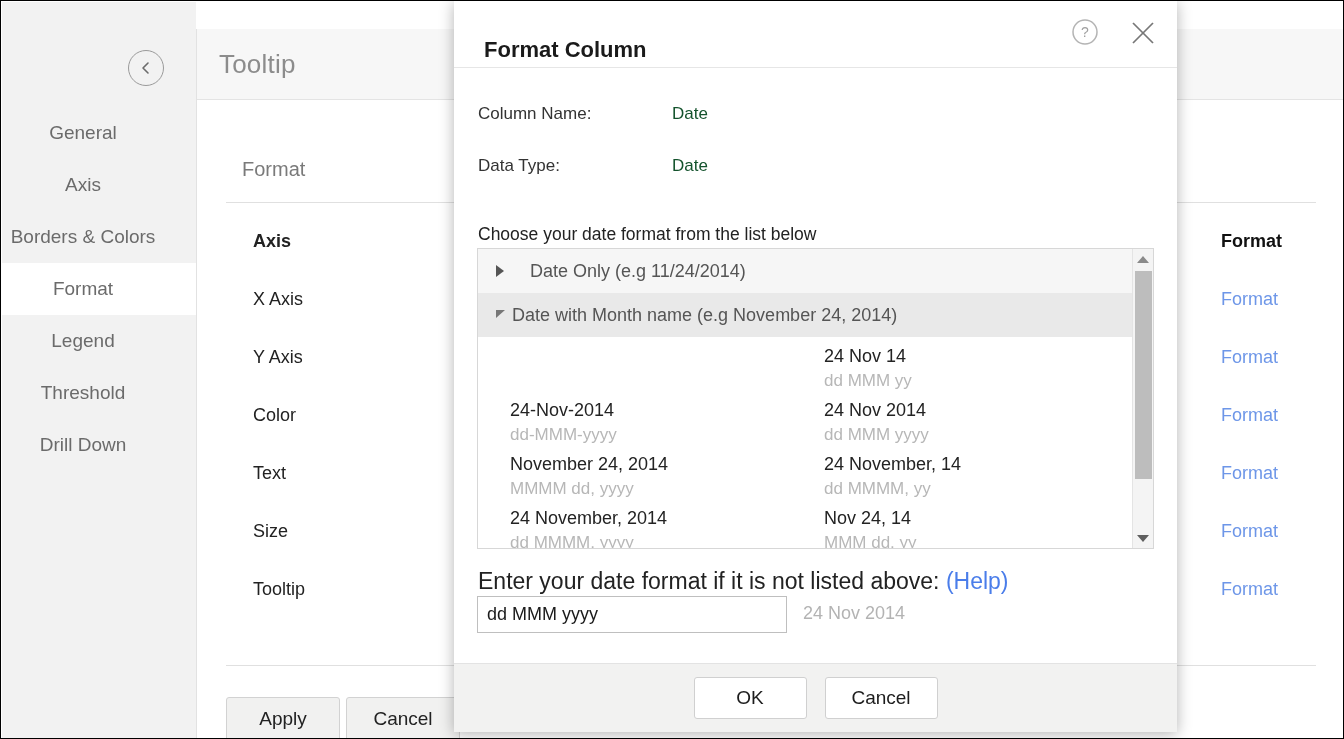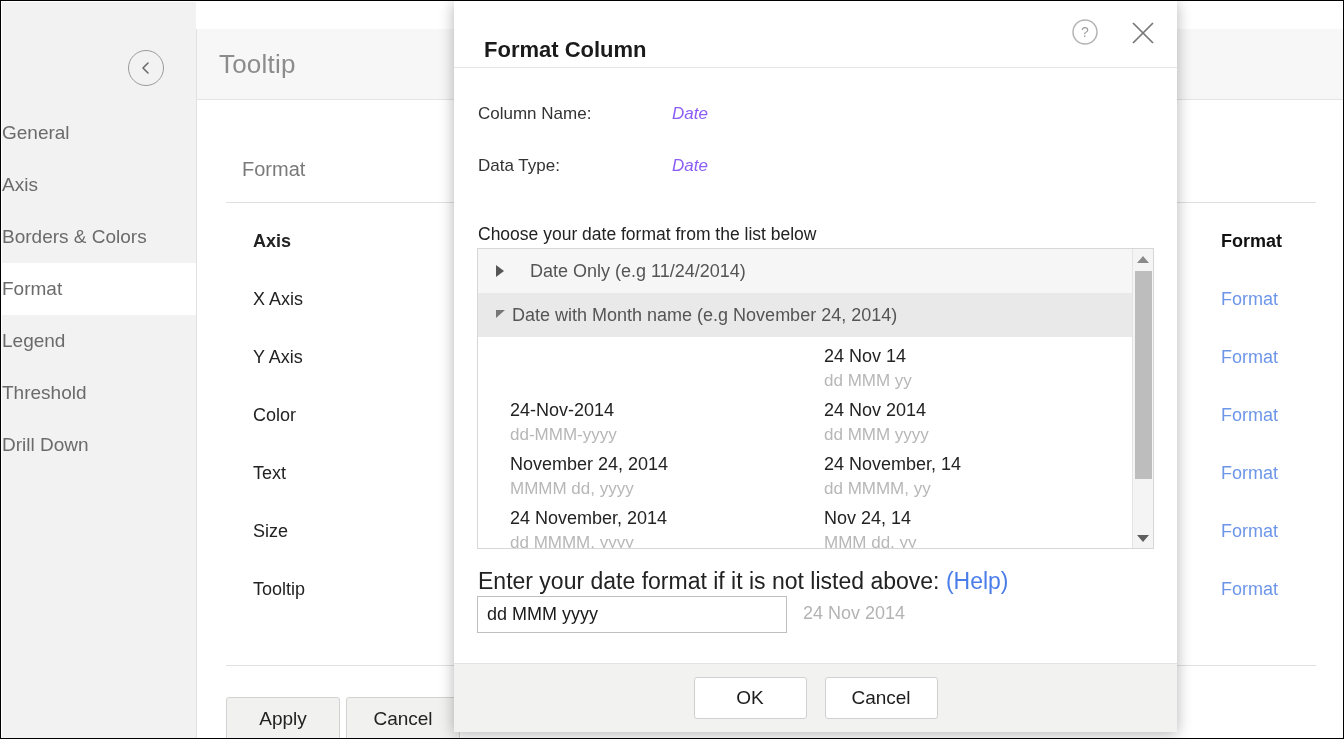--- a/index.html
+++ b/index.html
@@ -49,21 +49,21 @@
   .sidebar-list {
     position: absolute;
     top: 105px;
     left: 0;
     right: 0;
   }
   .sidebar-item {
     height: 52px;
     display: flex;
     align-items: center;
-    justify-content: flex-start;
+    justify-content: center;
     padding-right: 32px;
     font-size: 19px;
     color: #6b6b6b;
     cursor: pointer;
     box-sizing: border-box;
   }
   .sidebar-item.selected {
     background: #ffffff;
     color: #6b6b6b;
   }
@@ -226,21 +226,21 @@
     height: 596px;
     background: #ffffff;
   }
   .field-row {
     position: absolute;
     left: 24px;
     font-size: 17px;
     color: #1f1f1f;
   }
   .field-row .fl { position: absolute; left: 0; width: 190px; color: #333333; }
-  .field-row .fv { position: absolute; left: 194px; color: #8b5cf6; font-style: italic; }
+  .field-row .fv { position: absolute; left: 194px; color: #14532d; }
   .choose-label {
     position: absolute;
     left: 24px;
     top: 156px;
     font-size: 17.5px;
     color: #222222;
   }
 
   .list-box {
     position: absolute;

